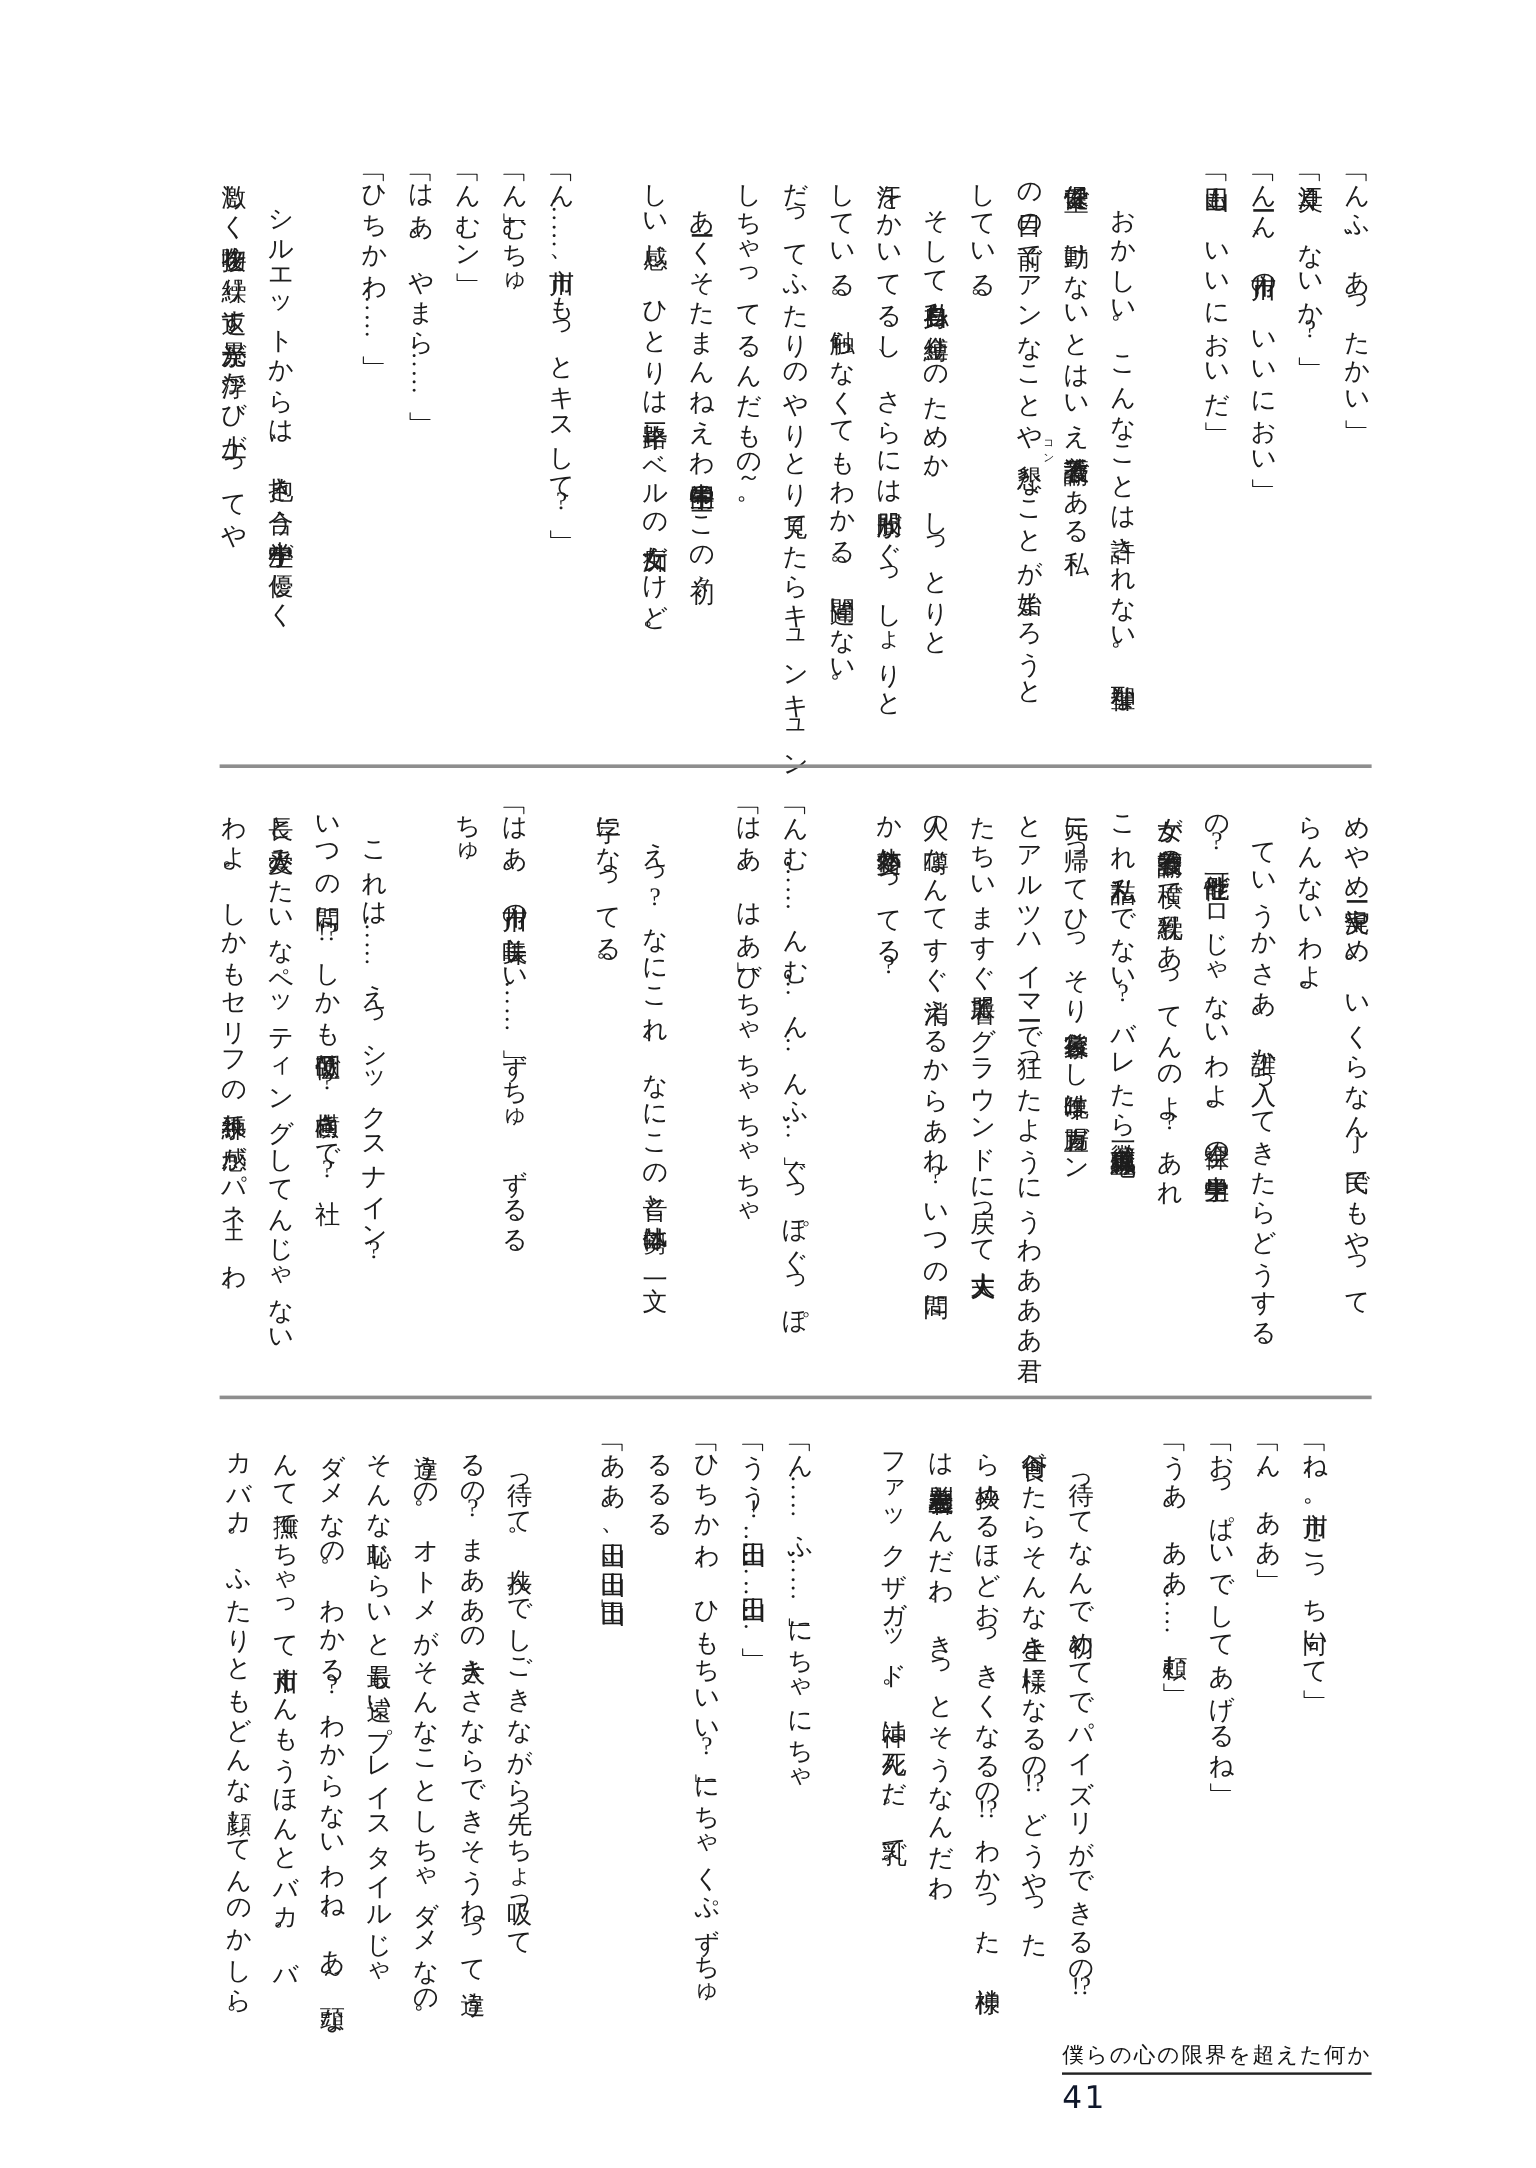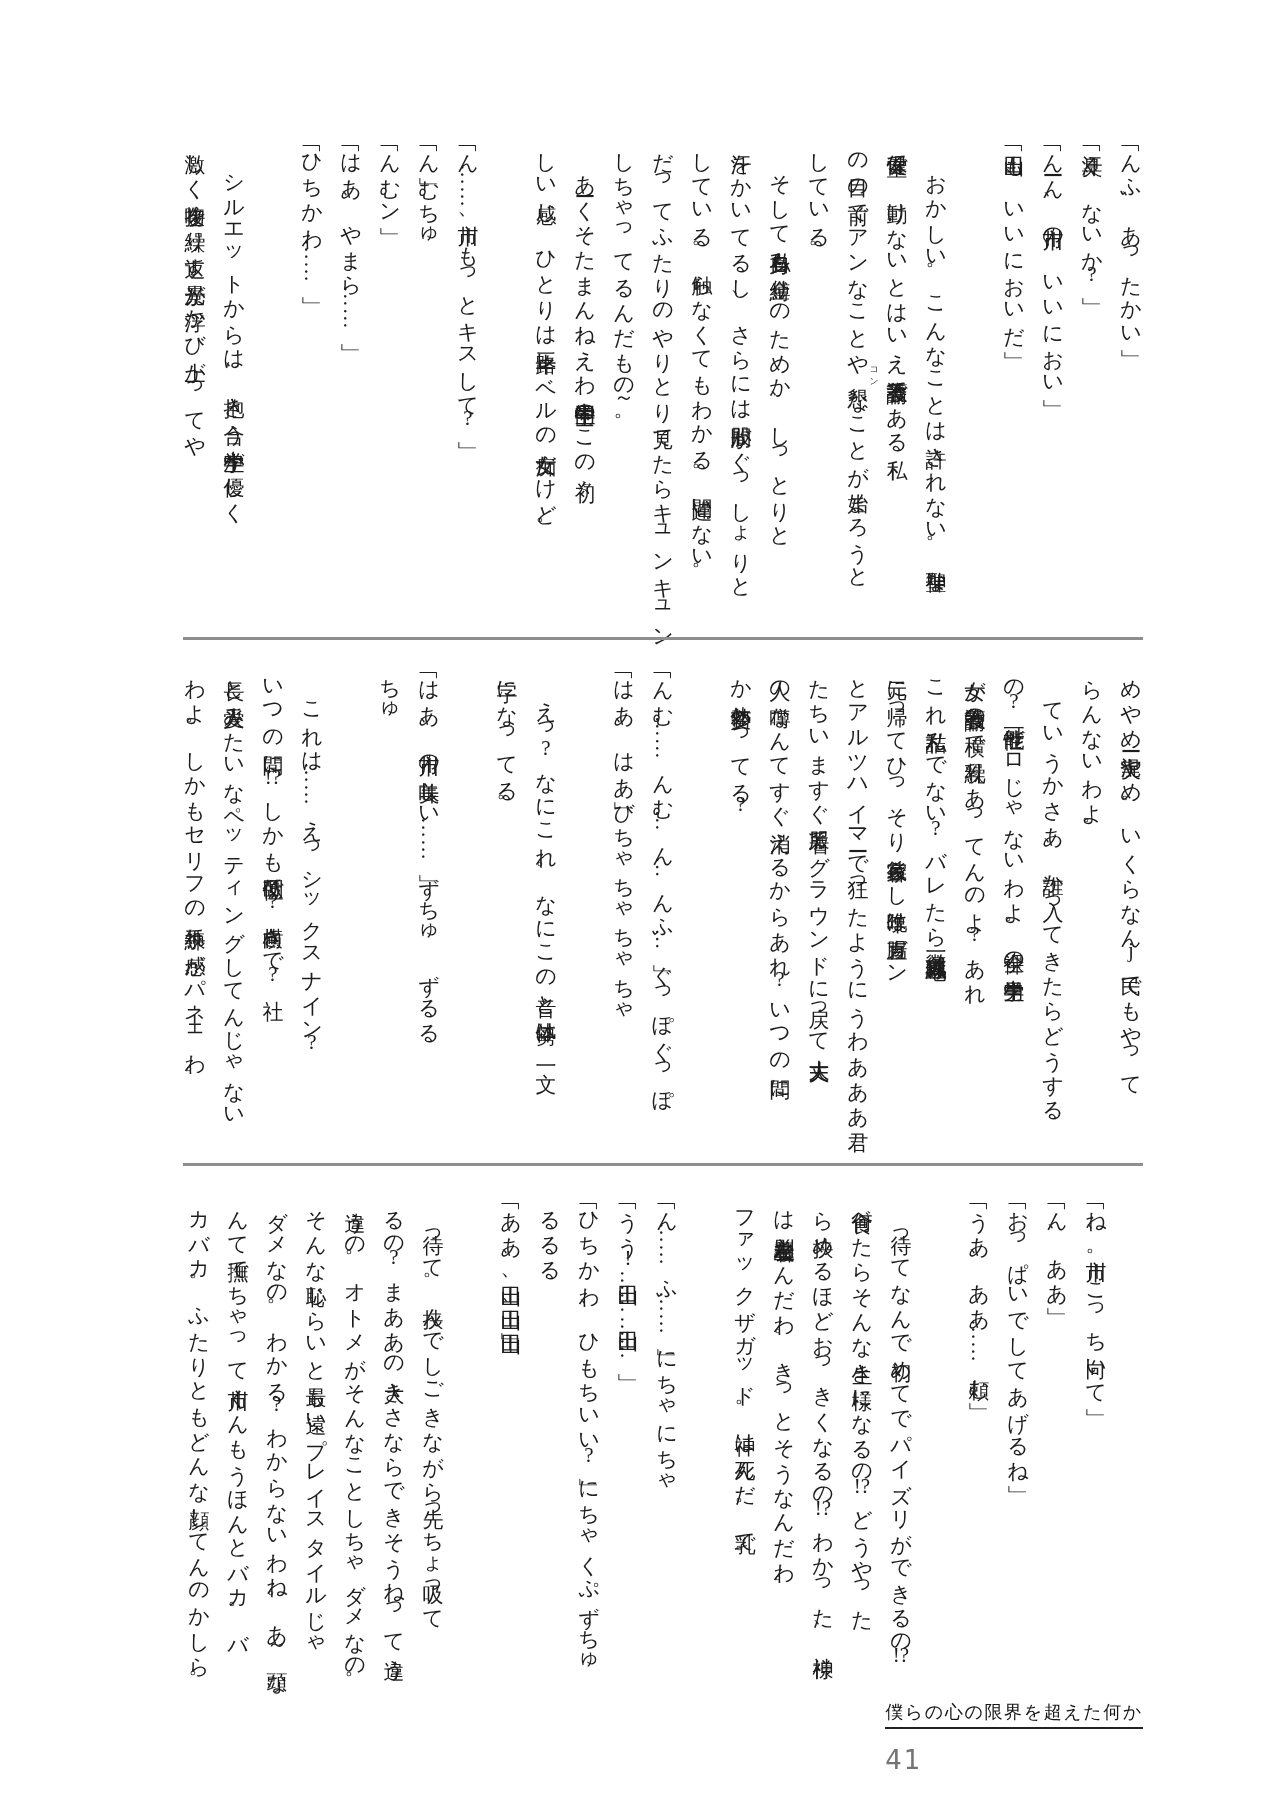--- a/index.html
+++ b/index.html
@@ -35,22 +35,22 @@
     text-align:left;
     font-family:"DejaVu Sans","Liberation Sans",sans-serif;
   }
   #footer-title{
     display:inline-block;
     font-size:18px;letter-spacing:1.6px;color:#151515;
     padding-bottom:3px;
     border-bottom:2px solid #222222;
   }
   #page-number{
-    font-size:26px;letter-spacing:2px;color:#737373;
-    margin-top:16px;
+    font-size:26px;letter-spacing:2px;color:#0f172a;
+    margin-top:5px;
   }
 </style>
 </head>
 <body>
 
 <div id="band1" class="band vcol-text">「んふ、あったかい」
 「汗臭く、ないか<span class="tcy">?</span>」
 「んーん、市川の、いいにおい」
 「山田も、いいにおいだ」
 

